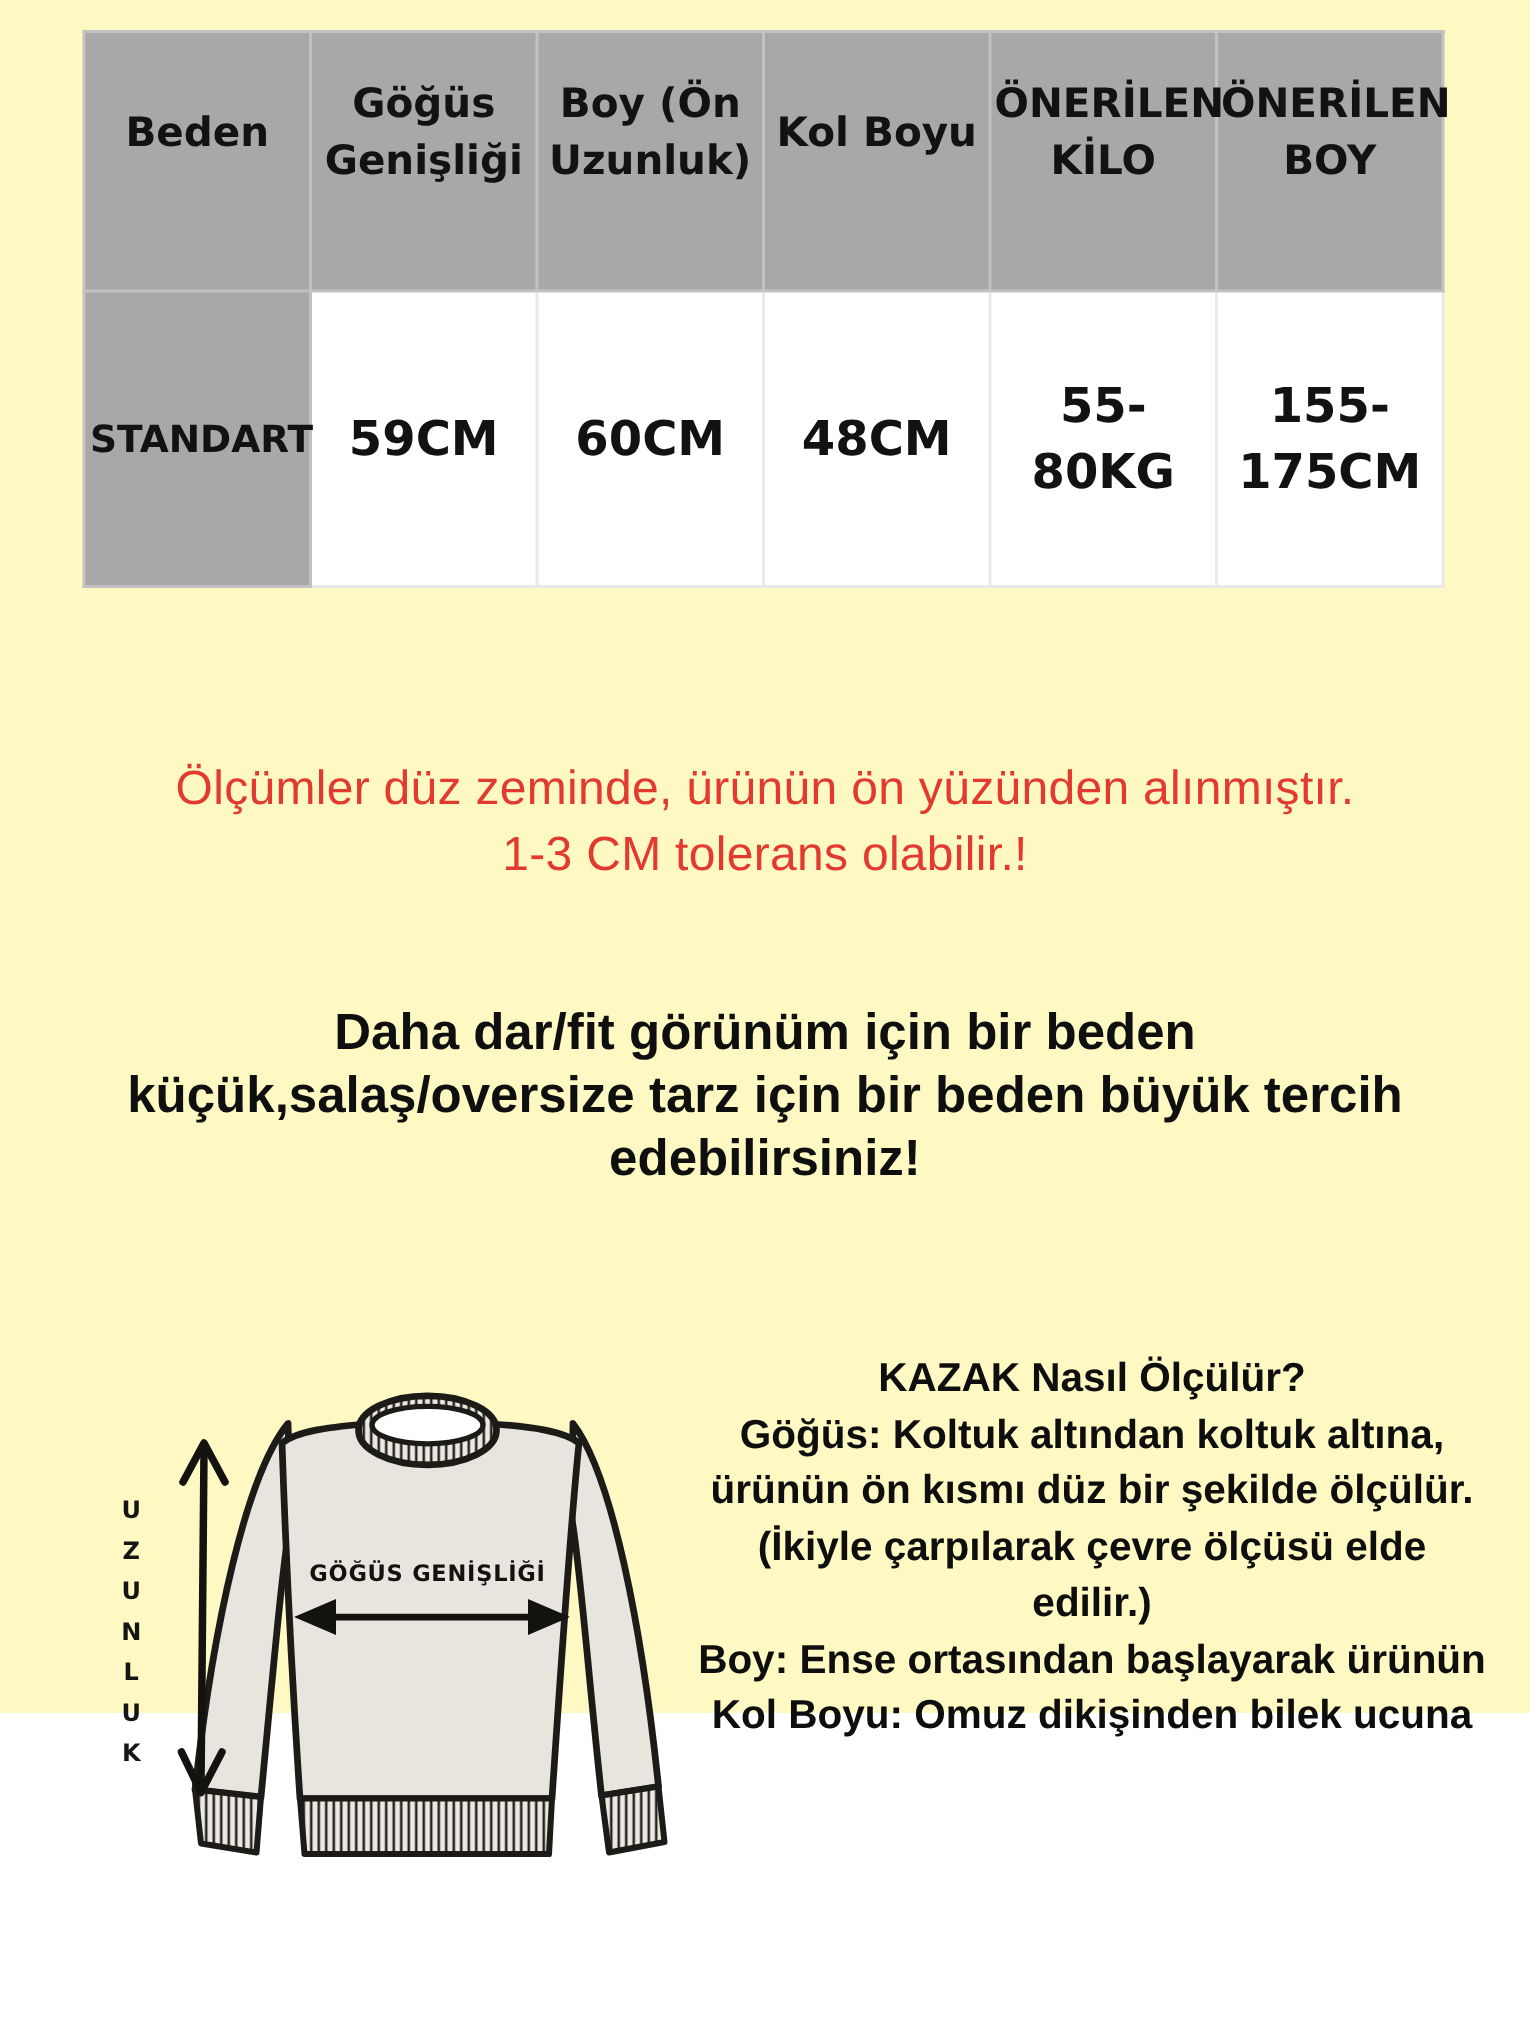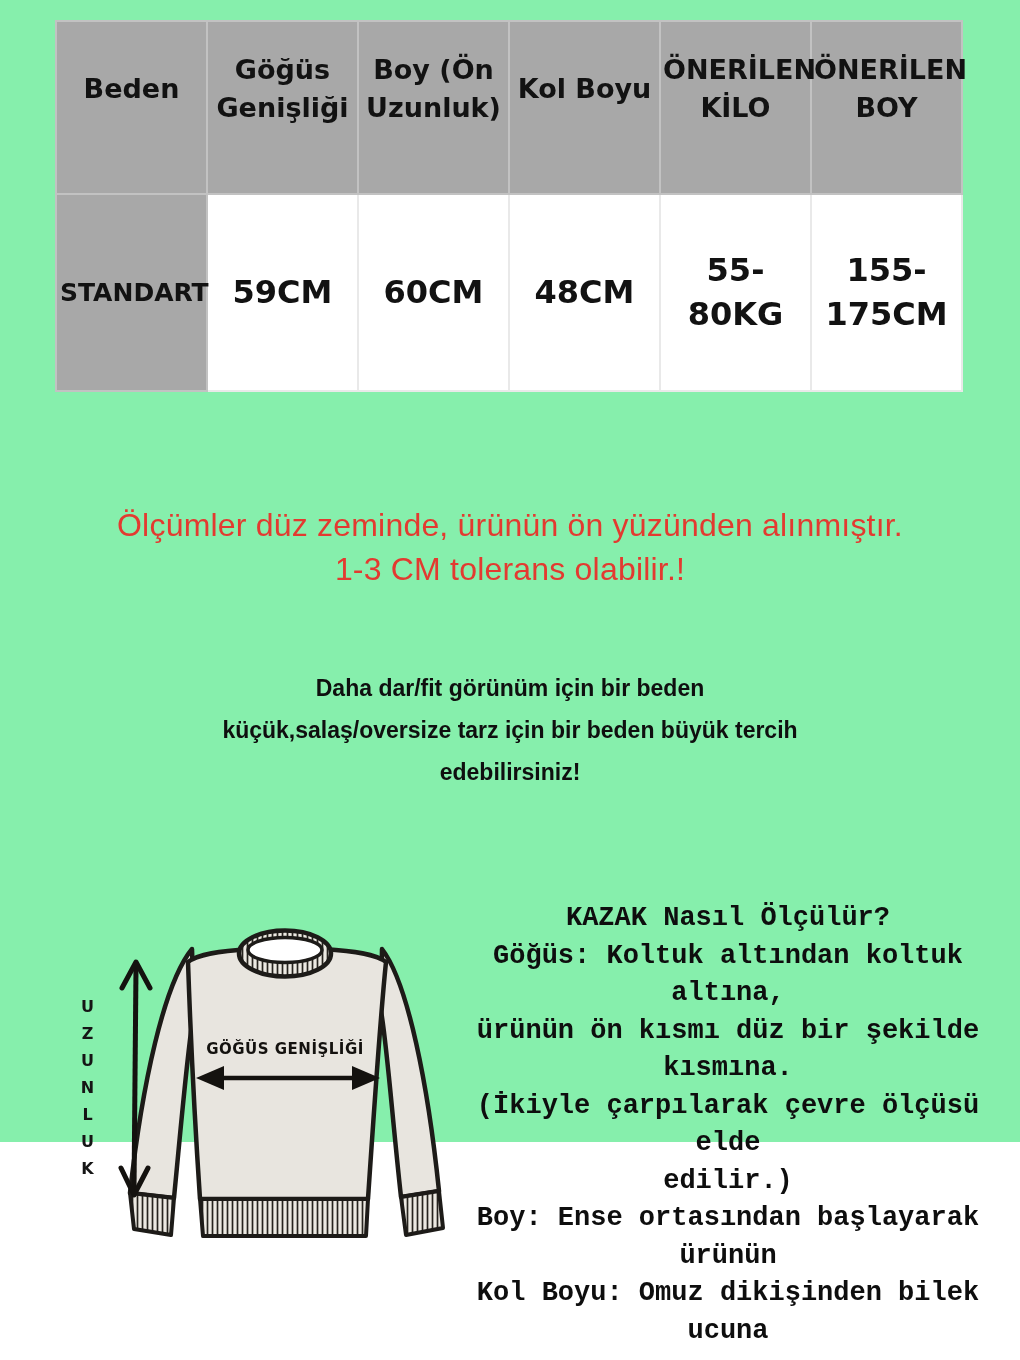--- a/index.html
+++ b/index.html
@@ -4,21 +4,21 @@
 <style>
   * { margin: 0; padding: 0; box-sizing: border-box; }
   html, body { background: #ffffff; }
   body {
     width: 1020px; height: 1360px;
     position: relative;
     font-family: "DejaVu Sans", sans-serif;
     color: #121212;
     overflow: hidden;
   }
-  .canvas { position: absolute; left: 0; top: 0; width: 1020px; height: 1142px; background: #86efac; }
+  .canvas { position: absolute; left: 0; top: 0; width: 1020px; height: 1142px; background: #fef9c3; }
 
   
   table.size-table {
     position: absolute; left: 55px; top: 20px;
     width: 908px;
     border-collapse: collapse;
     table-layout: fixed;
   }
   .size-table th {
     height: 173px;
@@ -54,21 +54,21 @@
     line-height: 44px;
     letter-spacing: 0.2px;
   }
 
   
   .fit-advice {
     position: absolute; left: 0; top: 667px; width: 1020px;
     text-align: center;
     color: #0f0f0f;
     font-family: "Liberation Sans", sans-serif;
-    font-size: 23px; font-weight: bold;
+    font-size: 34px; font-weight: bold;
     line-height: 42px;
   }
 
   
   .diagram { position: absolute; left: 100px; top: 925px; width: 350px; height: 335px; }
   .diagram svg { position: absolute; left: 0; top: 0; }
   .uzunluk {
     position: absolute; left: -22px; top: 72px;
     writing-mode: vertical-rl; text-orientation: upright;
     font-size: 16px; font-weight: bold; color: #151515;
@@ -80,21 +80,21 @@
     font-size: 15px; font-weight: bold;
     letter-spacing: 0.5px;
     fill: #14120f;
   }
 
   
   .howto {
     position: absolute; left: 438px; top: 900px; width: 580px;
     text-align: center;
     color: #0e0e0e;
-    font-family: Liberation Mono, monospace;
+    font-family: Liberation Sans, sans-serif;
     font-size: 27px; font-weight: bold;
     line-height: 37.5px;
   }
 </style>
 </head>
 <body>
 
 <div class="canvas">
 
   <table class="size-table">
@@ -167,20 +167,20 @@
         <polygon points="280,153 252,141 252,165" fill="#14120f"></polygon>
       </g>
 
       <text class="chest-label" x="185" y="129" text-anchor="middle">GÖĞÜS GENİŞLİĞİ</text>
     </svg>
   </div>
 
   <div class="howto">
     <div>KAZAK Nasıl Ölçülür?</div>
     <div>Göğüs: Koltuk altından koltuk altına,</div>
-    <div>ürünün ön kısmı düz bir şekilde kısmına.</div>
+    <div>ürünün ön kısmı düz bir şekilde ölçülür.</div>
     <div>(İkiyle çarpılarak çevre ölçüsü elde</div>
     <div>edilir.)</div>
     <div>Boy: Ense ortasından başlayarak ürünün</div>
     <div>Kol Boyu: Omuz dikişinden bilek ucuna</div>
   </div>
 
 </div>
 
 </body></html>

